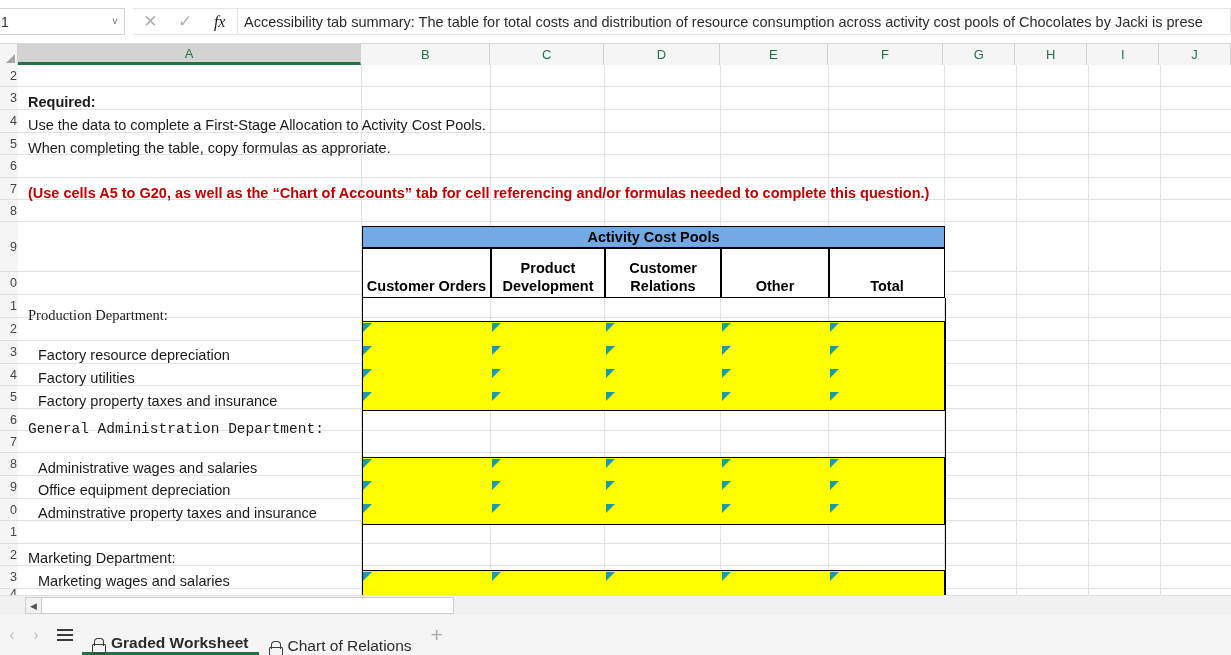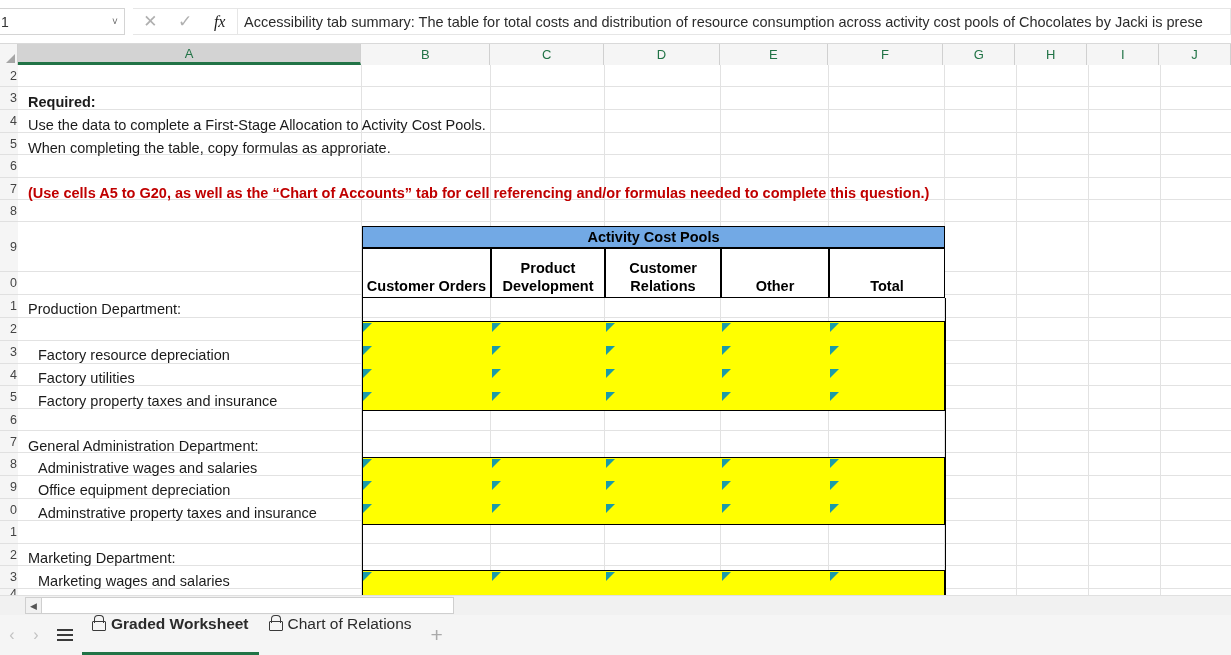--- a/index.html
+++ b/index.html
@@ -221,21 +221,21 @@
     font-size: 16px; color: #c2c2c2;
   }
   #sheet-menu {
     width: 34px; display: flex; flex-direction: column;
     align-items: center; justify-content: center; gap: 3px;
   }
   #sheet-menu i {
     display: block; width: 16px; height: 2px; background: #3a3a3a;
   }
   .sheet-tab {
-    height: 40px; display: flex; align-items: flex-start; gap: 7px;
+    height: 40px; display: flex; align-items: flex-end; gap: 7px;
     padding: 0 10px;
     font-size: 15.5px; color: #2b2b2b;
     position: relative;
   }
   .sheet-tab.active {
     font-weight: bold;
     border-bottom: 3px solid #217346;
   }
   .lock {
     position: relative; width: 12px; height: 14px;
@@ -626,26 +626,26 @@
           <span>Other</span>
         </div>
     </div>
     <div class="thcell" style="left:811px; top:183px; width:116px; height:50px;">
       <div>
           <span></span>
           <span>Total</span>
         </div>
     </div>
 
-    <div class="txt" style="left:5px;  top:233px; height:22px;">Production Department:</div>
+    <div class="txt" style="left:5px;  top:239px; height:22px;font-family:Liberation Serif, serif;">Production Department:</div>
     <div class="txt indent" style="left:5px;  top:279px; height:22px;">Factory resource depreciation</div>
     <div class="txt indent" style="left:5px;  top:302px; height:22px;">Factory utilities</div>
     <div class="txt indent" style="left:5px;  top:325px; height:22px;">Factory property taxes and insurance</div>
 
-    <div class="txt" style="left:5px;  top:370px; height:22px;">General Administration Department:</div>
+    <div class="txt" style="left:5px;  top:353px; height:22px;font-family:Liberation Mono, monospace;">General Administration Department:</div>
     <div class="txt indent" style="left:5px;  top:392px; height:22px;">Administrative wages and salaries</div>
     <div class="txt indent" style="left:5px;  top:414px; height:22px;">Office equipment depreciation</div>
     <div class="txt indent" style="left:5px;  top:437px; height:22px;">Adminstrative property taxes and insurance</div>
 
     <div class="txt" style="left:5px;  top:482px; height:22px;">Marketing Department:</div>
     <div class="txt indent" style="left:5px;  top:505px; height:22px;">Marketing wages and salaries</div>
     <div class="txt indent" style="left:5px;  top:528px; height:22px;">Selling expenses</div>
 
     <div class="yblock" style="left:344px; top:256px; width:583px; height:90px;"></div>
     <div class="yblock" style="left:344px; top:392px; width:583px; height:68px;"></div>

